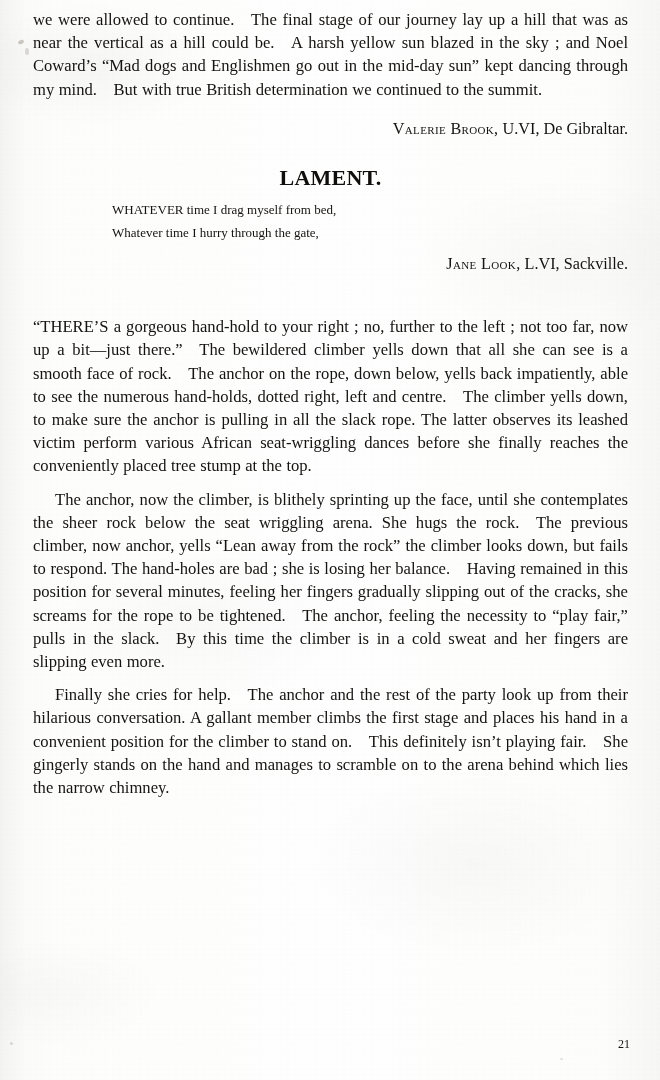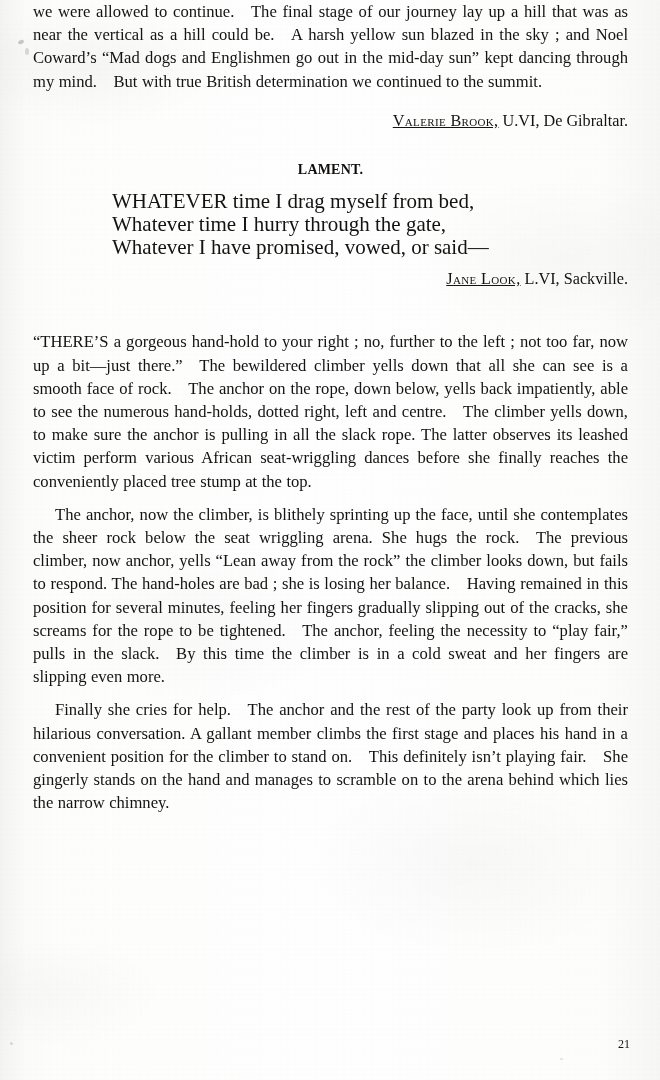--- a/index.html
+++ b/index.html
@@ -59,36 +59,35 @@
   .byline {
     font-size: 16.2px;
     line-height: 23px;
     text-align: right;
     margin-top: 7px;
     color: #151311;
   }
   .smallcaps {
     font-variant: small-caps;
     letter-spacing: 0.35px;
-    text-decoration: underline;
   }
   .section-title {
-    font-size: 14px;
+    font-size: 22px;
     line-height: 22px;
     font-weight: bold;
     text-align: center;
     letter-spacing: 0.2px;
     color: #100e0c;
   }
   .section-title.spaced {
     word-spacing: 7px;
   }
   .poem {
     margin-left: 79px;
-    font-size: 21px;
+    font-size: 13px;
     line-height: 23.2px;
     color: #151311;
   }
   .poem .line {
     white-space: pre-wrap;
   }
   .page-number {
     position: absolute;
     right: 30px;
     bottom: 28px;
@@ -113,35 +112,34 @@
 <div class="page">
 
   <div class="paper-grain"></div>
   <div class="speck s1"></div>
   <div class="speck s2"></div>
   <div class="speck s3"></div>
   <div class="speck s4"></div>
 
   <div class="content">
 
-    <div style="">
+    <div style="margin-top:8px;">
       <p class="body-par">we were allowed to continue. The final stage of our journey lay up a hill that was as near the vertical as a hill could be. A harsh yellow sun blazed in the sky ; and Noel Coward’s “Mad dogs and Englishmen go out in the mid-day sun” kept dancing through my mind. But with true British determination we continued to the summit.</p>
       <div class="par-gap"></div>
       <div class="byline">
         <span class="smallcaps">Valerie Brook,</span>
         <span>U.VI, De Gibraltar.</span>
       </div>
     </div>
 
     <div style="padding-top:26px;">
       <div class="section-title">LAMENT.</div>
       <div class="poem" style="margin-top:9px;">
         <div class="line">WHATEVER time I drag myself from bed,</div>
         <div class="line">Whatever time I hurry through the gate,</div>
-        <div class="line">Whatever I have promised, vowed, or said—</div>
       </div>
       <div class="byline" style="margin-top:9px;">
         <span class="smallcaps">Jane Look,</span>
         <span>L.VI, Sackville.</span>
       </div>
     </div>
 
     <div style="padding-top:28px;">
       <div style="height:11px;"></div>
       <p class="body-par">“THERE’S a gorgeous hand-hold to your right ; no, further to the left ; not too far, now up a bit—just there.” The bewildered climber yells down that all she can see is a smooth face of rock. The anchor on the rope, down below, yells back impatiently, able to see the numerous hand-holds, dotted right, left and centre. The climber yells down, to make sure the anchor is pulling in all the slack rope. The latter observes its leashed victim perform various African seat-wriggling dances before she finally reaches the conveniently placed tree stump at the top.</p>

